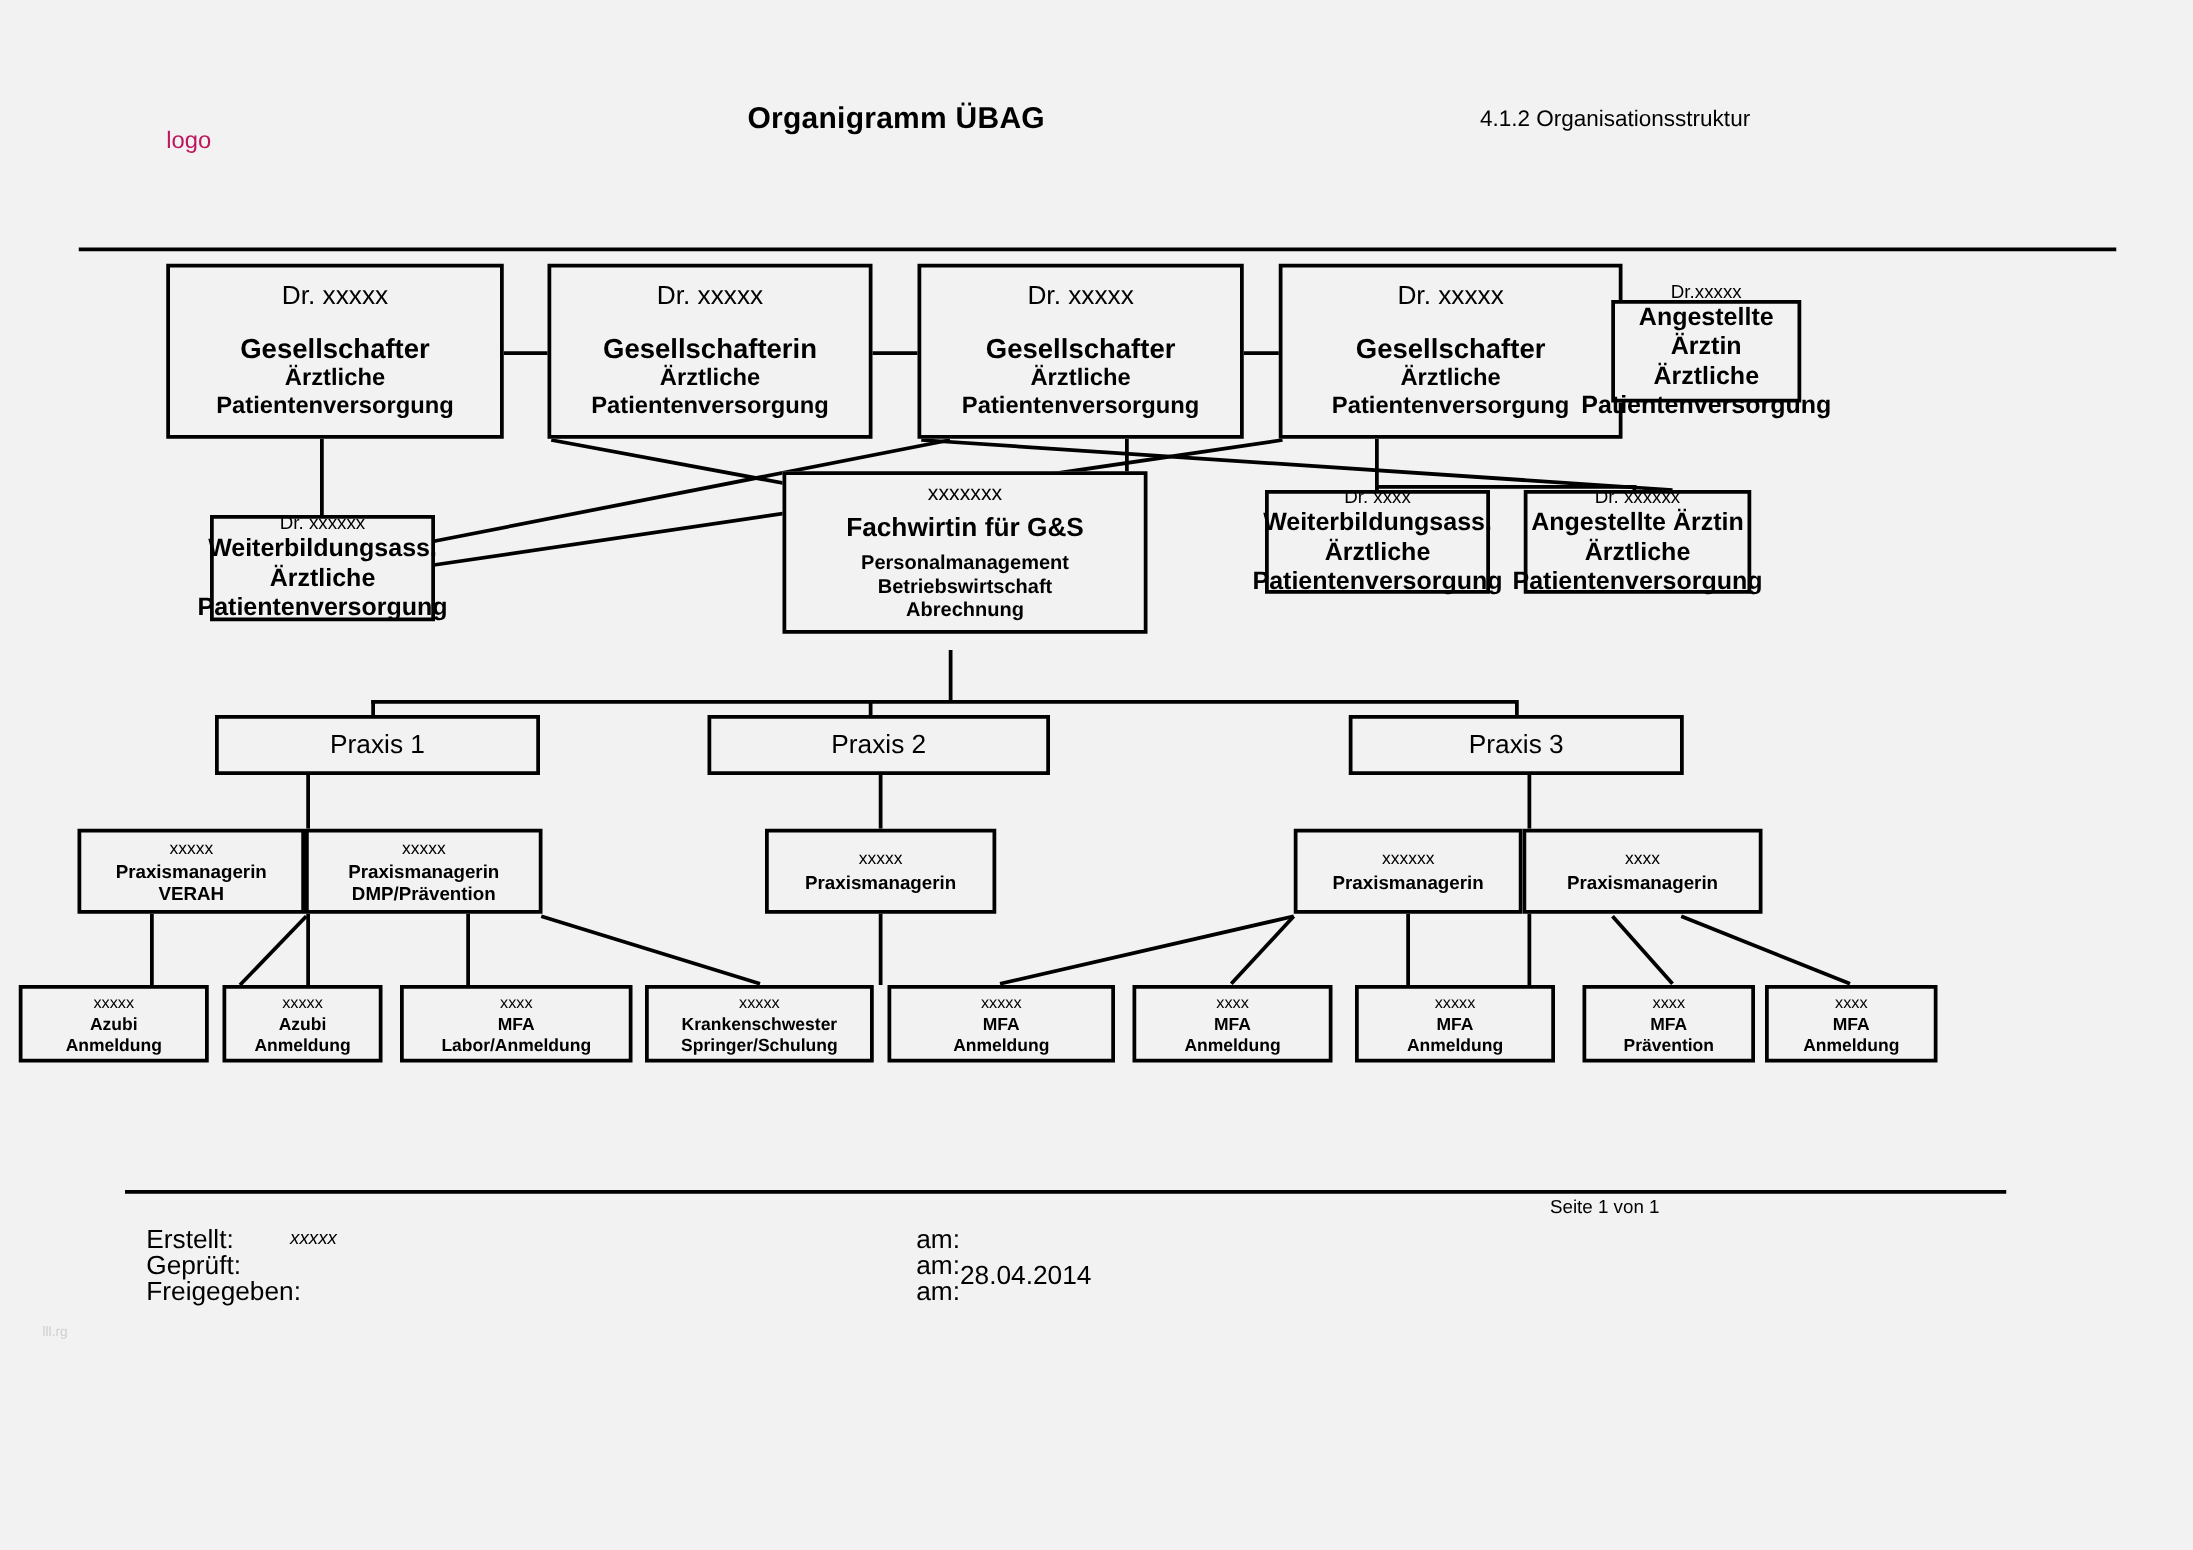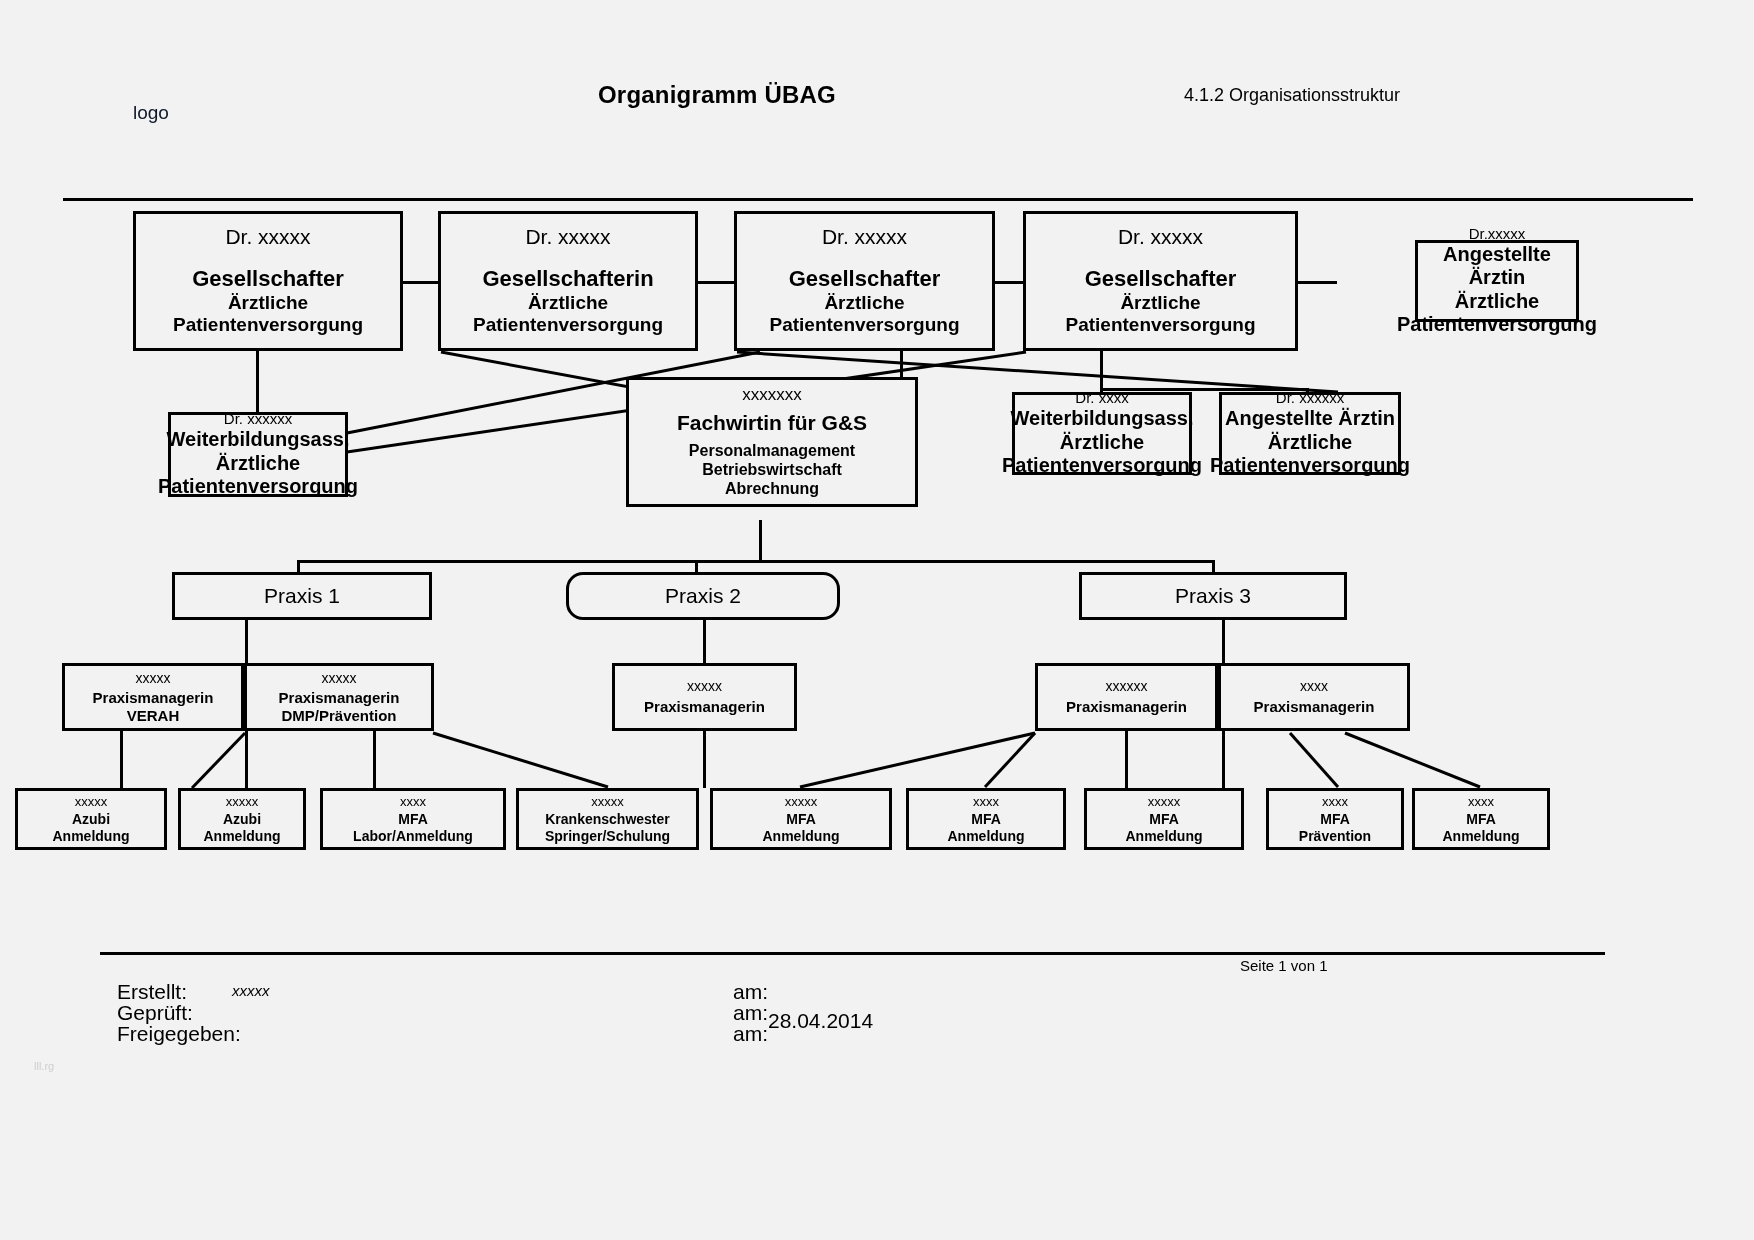--- a/index.html
+++ b/index.html
@@ -7,21 +7,21 @@
   body{
     width:1754px;height:1240px;
     background:#f2f2f2;
     font-family:"Liberation Sans", sans-serif;
     color:#000;
     overflow:hidden;
   }
   #page{position:relative;width:1754px;height:1240px;}
 
   
-  .logo{position:absolute;left:133px;top:102px;font-size:19px;color:#0f172a;}
+  .logo{position:absolute;left:133px;top:102px;font-size:19px;color:#be185d;}
   .doc-title{position:absolute;left:598px;top:81px;font-size:24px;font-weight:bold;letter-spacing:.2px;}
   .doc-code{position:absolute;left:1184px;top:85px;font-size:18px;}
 
   .rule{position:absolute;background:#000;}
   .rule.top{left:63px;top:198px;width:1630px;height:3px;}
   .rule.bottom{left:100px;top:952px;width:1505px;height:3px;}
 
   
   .box{
     position:absolute;
@@ -167,21 +167,21 @@
     <div class="rl2">Patientenversorgung</div>
   </div>
 
   <div class="box lvl1" style="left:1023px;top:211px;width:275px;">
     <div class="nm">Dr. xxxxx</div>
     <div class="rl1">Gesellschafter</div>
     <div class="rl2">Ärztliche</div>
     <div class="rl2">Patientenversorgung</div>
   </div>
 
-  <div class="box sat" style="left:1415px;top:240px;width:164px;height:82px;">
+  <div class="box sat" style="left:1289px;top:240px;width:152px;height:82px;">
     <div class="nm">Dr.xxxxx</div>
     <div class="rl">Angestellte Ärztin</div>
     <div class="rl">Ärztliche</div>
     <div class="rl">Patientenversorgung</div>
   </div>
 
   <div class="box sat" style="left:168px;top:412px;width:180px;height:85px;">
     <div class="nm">Dr. xxxxxx</div>
     <div class="rl">Weiterbildungsass.</div>
     <div class="rl">Ärztliche</div>
@@ -206,21 +206,21 @@
     <div class="nm">xxxxxxx</div>
     <div class="ttl">Fachwirtin für G&amp;S</div>
     <div class="ln">Personalmanagement</div>
     <div class="ln">Betriebswirtschaft</div>
     <div class="ln">Abrechnung</div>
   </div>
 
   <div class="box praxis" style="left:172px;top:572px;width:260px;">
     <div>Praxis 1</div>
   </div>
-  <div class="box praxis" style="left:566px;top:572px;width:274px;border-radius:17px;">
+  <div class="box praxis" style="left:566px;top:572px;width:274px;">
     <div>Praxis 2</div>
   </div>
   <div class="box praxis" style="left:1079px;top:572px;width:268px;">
     <div>Praxis 3</div>
   </div>
 
   <div class="box mgr" style="left:62px;top:663px;width:182px;height:68px;">
     <div class="nm">xxxxx</div>
     <div class="rl">Praxismanagerin</div>
     <div class="rl">VERAH</div>

